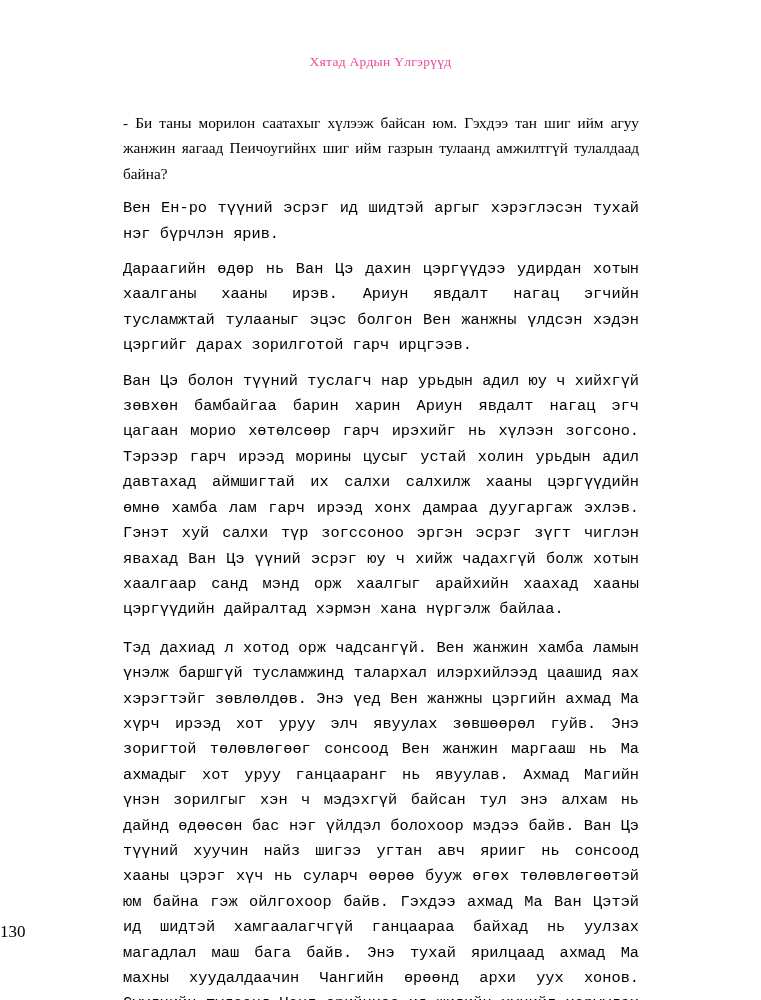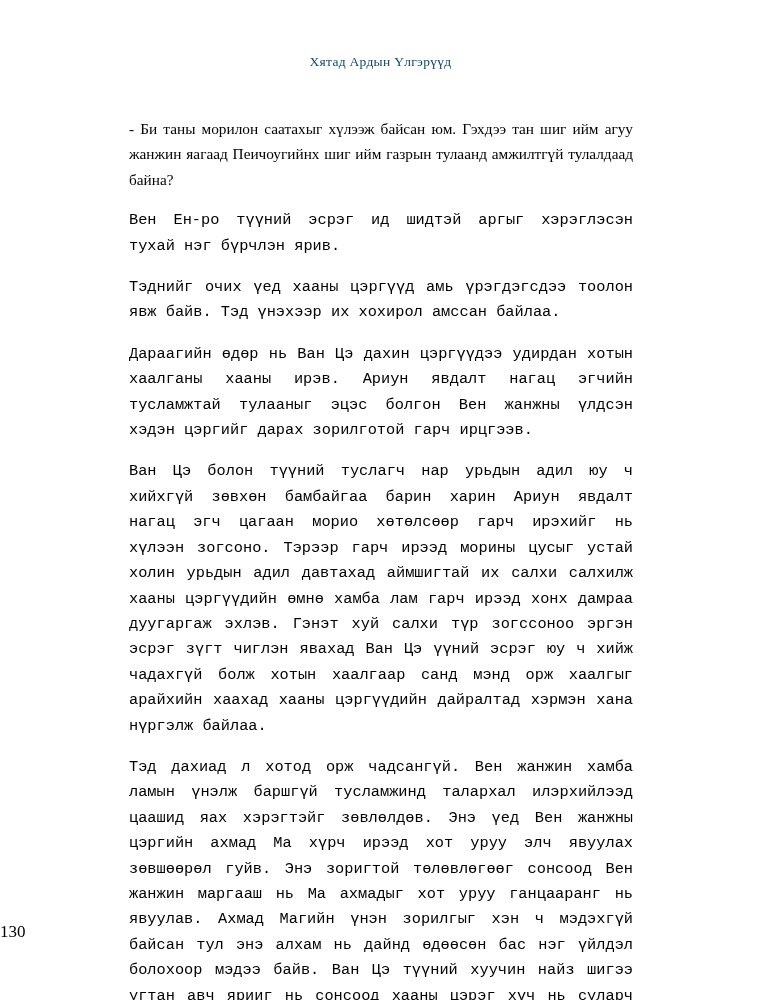--- a/index.html
+++ b/index.html
@@ -23,36 +23,36 @@
   }
   .running-head {
     position: absolute;
     top: 54px;
     left: 0;
     right: 0;
     text-align: center;
     font-family: "Liberation Serif", serif;
     font-size: 13.5px;
     letter-spacing: 0.3px;
-    color: #0c4a6e;
+    color: #ec4899;
   }
   .body-text {
     position: absolute;
     top: 100px;
     left: 113px;
     width: 536px;
     font-size: 15.3px;
     line-height: 25.4px;
     text-align: justify;
     text-justify: inter-word;
     -webkit-hyphens: none;
     hyphens: none;
   }
   .body-text p {
-    margin: 16px;
+    margin: 10px;
     text-indent: 0;
   }
   .p-indent {
     text-indent: 26px;
     font-family: Liberation Mono, monospace;
   }
   .p-dash {
     text-indent: 12px;
   }
   .p-gap {
@@ -70,21 +70,20 @@
 </head>
 <body>
 
 <div class="page">
 
   <div class="running-head">Хятад Ардын Үлгэрүүд</div>
 
   <div class="body-text">
     <p class="p-dash">- Би таны морилон саатахыг хүлээж байсан юм. Гэхдээ тан шиг ийм агуу жанжин яагаад Пеичоугийнх шиг ийм газрын тулаанд амжилтгүй тулалдаад байна?</p>
     <p class="p-indent">Вен Ен-ро түүний эсрэг ид шидтэй аргыг хэрэглэсэн тухай нэг бүрчлэн ярив.</p>
-    <p class="p-indent">Тэднийг очих үед хааны цэргүүд амь үрэгдэгсдээ тоолон явж байв. Тэд үнэхээр их хохирол амссан байлаа.</p>
     <p class="p-indent">Дараагийн өдөр нь Ван Цэ дахин цэргүүдээ удирдан хотын хаалганы хааны ирэв. Ариун явдалт нагац эгчийн тусламжтай тулааныг эцэс болгон Вен жанжны үлдсэн хэдэн цэргийг дарах зорилготой гарч ирцгээв.</p>
     <p class="p-indent">Ван Цэ болон түүний туслагч нар урьдын адил юу ч хийхгүй зөвхөн бамбайгаа барин харин Ариун явдалт нагац эгч цагаан морио хөтөлсөөр гарч ирэхийг нь хүлээн зогсоно. Тэрээр гарч ирээд морины цусыг устай холин урьдын адил давтахад аймшигтай их салхи салхилж хааны цэргүүдийн өмнө хамба лам гарч ирээд хонх дамраа дуугаргаж эхлэв. Гэнэт хуй салхи түр зогссоноо эргэн эсрэг зүгт чиглэн яваxад Ван Цэ үүний эсрэг юу ч хийж чадахгүй болж хотын хаалгаар санд мэнд орж хаалгыг арайхийн хаахад хааны цэргүүдийн дайралтад хэрмэн хана нүргэлж байлаа.</p>
     <p class="p-indent p-gap">Тэд дахиад л хотод орж чадсангүй. Вен жанжин хамба ламын үнэлж баршгүй тусламжинд таларxал илэрхийлээд цаашид яах хэрэгтэйг зөвлөлдөв. Энэ үед Вен жанжны цэргийн ахмад Ма хүрч ирээд хот уруу элч явуулах зөвшөөрөл гуйв. Энэ зоригтой төлөвлөгөөг сонсоод Вен жанжин маргааш нь Ма ахмадыг хот уруу ганцааранг нь явуулав. Ахмад Магийн үнэн зорилгыг хэн ч мэдэхгүй байсан тул энэ алхам нь дайнд өдөөсөн бас нэг үйлдэл болохоор мэдээ байв. Ван Цэ түүний хуучин найз шигээ угтан авч ярииг нь сонсоод хааны цэрэг хүч нь суларч өөрөө бууж өгөх төлөвлөгөөтэй юм байна гэж ойлгохоор байв. Гэхдээ ахмад Ма Ван Цэтэй ид шидтэй хамгаалагчгүй ганцаараа байхад нь уулзах магадлал маш бага байв. Энэ тухай ярилцаад ахмад Ма махны хуудалдаачин Чангийн өрөөнд архи уух хонов. Сүүлчийн тулаанд Чанг өрийнхөө ид шидийн хүчийг харуулах гэж тэсэн ядан хүлээж байсан тул зөвхөн Вуг дагуулан явав. Хар тавхайт тэр үед согтуу байжээ. Мөнхжин Ариун явдалт нагац эгч хоёр өөр өөрсдийн ордонд</p>
   </div>
 
   <div class="page-number">130</div>
 
 </div>
 
 </body></html>

